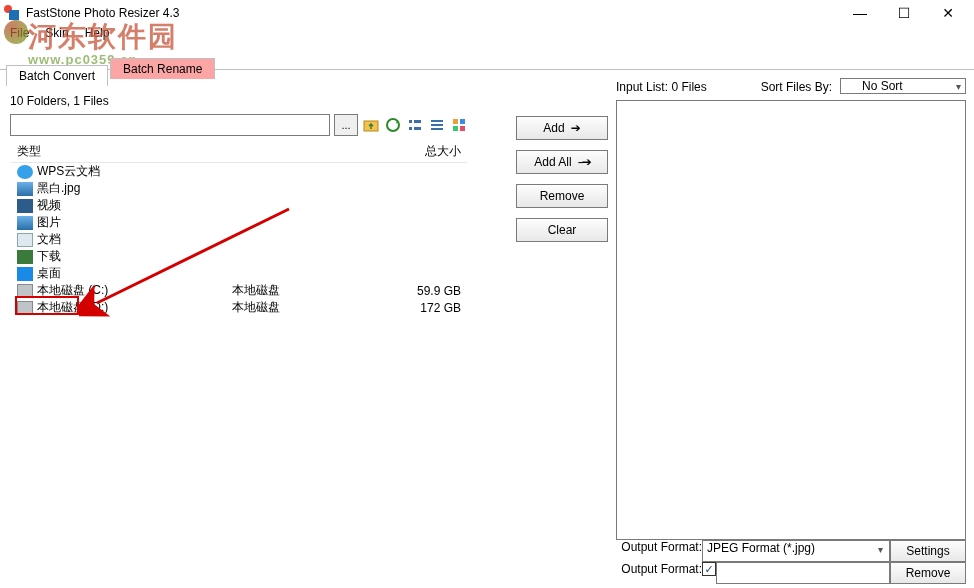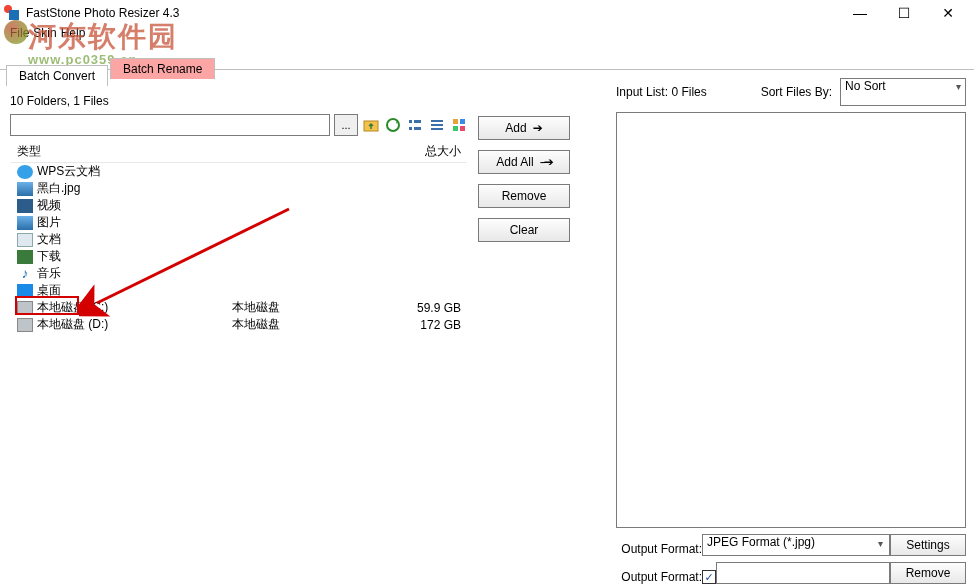--- a/index.html
+++ b/index.html
@@ -3,21 +3,21 @@
 <meta charset="utf-8">
 <style>
 *{box-sizing:border-box;margin:0;padding:0;font-family:"Microsoft YaHei",Tahoma,Arial,sans-serif;font-size:12px;color:#000}
 body{background:#fff;width:974px;height:588px;overflow:hidden;position:relative}
 .titlebar{height:26px;display:flex;align-items:center;padding:0 4px;background:#fff}
 .titlebar .appicon{width:16px;height:16px;margin-right:6px;position:relative}
 .titlebar .appicon::before{content:"";position:absolute;width:8px;height:8px;border-radius:50%;background:#e43;left:0;top:0}
 .titlebar .appicon::after{content:"";position:absolute;width:10px;height:10px;background:#1a6fb5;left:5px;top:5px}
 .winbtns{margin-left:auto;display:flex}
 .winbtn{width:44px;height:26px;display:flex;align-items:center;justify-content:center;font-size:14px}
-.menubar{height:20px;display:flex;gap:4px;padding:0 10px}
+.menubar{height:20px;display:flex;gap:16px;padding:0 10px}
 .menubar span{cursor:default}
 .tabbar{height:22px;display:flex;padding:0 6px;border-bottom:1px solid #bfbfbf;margin-top:2px}
 .tab{padding:3px 12px;border:1px solid #bfbfbf;border-bottom:none;background:#fff;margin-right:2px;position:relative;top:17px}
 .tab.inactive{background:#fca5a5;top:10px}
 .maingrid{display:flex;height:calc(588px - 26px - 20px - 22px - 2px)}
 .leftpane{width:478px;padding:8px 10px 4px;display:flex;flex-direction:column;border-right:0}
 .rightpane{flex:1;padding:8px 8px 4px;display:flex;flex-direction:column}
 .folders-label{margin:16px 0 6px}
 .pathrow{display:flex;gap:4px;align-items:center;margin-bottom:4px}
 .pathinput{flex:1;height:22px;border:1px solid #7a7a7a;padding:0 4px;background:#fff}
@@ -38,28 +38,28 @@
 .ico-cloud{background:#36a1e8;border-radius:50%}
 .ico-img{background:linear-gradient(#6bb0e8,#2a6fa8)}
 .ico-vid{background:#2c5c8a}
 .ico-doc{background:#e0e8ef;border:1px solid #8aa}
 .ico-dl{background:#3a7a3a}
 .ico-music{color:#1a6fb5;font-size:14px;text-align:center;line-height:12px}
 .ico-desk{background:#1a8ae8}
 .ico-disk{background:#bfc4c8;border:1px solid #888}
 .highlight-box{position:absolute;border:2.5px solid #d40000;pointer-events:none}
 .arrow-svg{position:absolute;pointer-events:none}
-.centerbtns{width:130px;padding-top:46px;display:flex;flex-direction:column;gap:10px;align-items:flex-start}
+.centerbtns{width:130px;padding-top:46px;display:flex;flex-direction:column;gap:10px;align-items:flex-end}
 .btn{width:92px;height:24px;border:1px solid #7a7a7a;background:linear-gradient(#fdfdfd,#e8e8e8);display:flex;align-items:center;justify-content:center;gap:6px}
-.toprow-right{display:flex;align-items:center;gap:8px;margin-bottom:6px}
+.toprow-right{display:flex;align-items:flex-end;gap:8px;margin-bottom:6px}
 .toprow-right .lbl{white-space:nowrap}
-.toprow-right .select{height:28px;border:1px solid #7a7a7a;background:#fff;padding:0 18px 0 4px;position:relative;min-width:126px}
+.toprow-right .select{height:16px;border:1px solid #7a7a7a;background:#fff;padding:0 18px 0 21px;position:relative;min-width:126px}
 .toprow-right .select::after{content:"▾";position:absolute;right:4px;top:2px;font-size:10px;color:#555}
 .inputlist-box{flex:1;border:1px solid #7a7a7a;background:#fff}
-.outrow{display:flex;align-items:flex-end;margin-top:6px}
+.outrow{display:flex;align-items:flex-start;}
 .outrow .lbl{width:86px;text-align:right}
 .outrow .select,.outrow .txt{flex:1;height:22px;border:1px solid #7a7a7a;background:#fff;padding:0 4px;position:relative}
 .outrow .select::after{content:"▾";position:absolute;right:6px;top:3px;font-size:10px;color:#555}
 .outrow .btn2{width:76px;height:22px;border:1px solid #7a7a7a;background:linear-gradient(#fdfdfd,#e8e8e8);display:flex;align-items:center;justify-content:center}
 .chk{width:14px;height:14px;border:1px solid #333;display:inline-flex;align-items:center;justify-content:center;font-size:11px;color:#1a4a9a}
 .watermark{position:absolute;top:18px;left:28px;pointer-events:none;opacity:.75}
 .watermark .cn{font-size:28px;font-weight:700;color:#c8553a;letter-spacing:2px}
 .watermark .url{font-size:13px;font-weight:700;color:#7da84a;letter-spacing:1px;margin-top:-4px}
 .watermark .logo{position:absolute;left:-24px;top:2px;width:24px;height:24px;border-radius:50%;background:radial-gradient(circle at 30% 30%,#b53,#7a2)}
 </style>
@@ -168,25 +168,20 @@
             <div class="col col-name"><span class="ico ico-doc"></span><span>文档</span></div>
             <div class="col col-type"></div>
             <div class="col col-size"></div>
           </div>
           <div class="row">
             <div class="col col-name"><span class="ico ico-dl"></span><span>下载</span></div>
             <div class="col col-type"></div>
             <div class="col col-size"></div>
           </div>
           <div class="row">
-            <div class="col col-name"><span class="ico ico-music">♪</span><span>音乐</span></div>
-            <div class="col col-type"></div>
-            <div class="col col-size"></div>
-          </div>
-          <div class="row">
             <div class="col col-name"><span class="ico ico-desk"></span><span>桌面</span></div>
             <div class="col col-type"></div>
             <div class="col col-size"></div>
           </div>
           <div class="row">
             <div class="col col-name"><span class="ico ico-disk"></span><span>本地磁盘 (C:)</span></div>
             <div class="col col-type">本地磁盘</div>
             <div class="col col-size">59.9 GB</div>
           </div>
           <div class="row">

